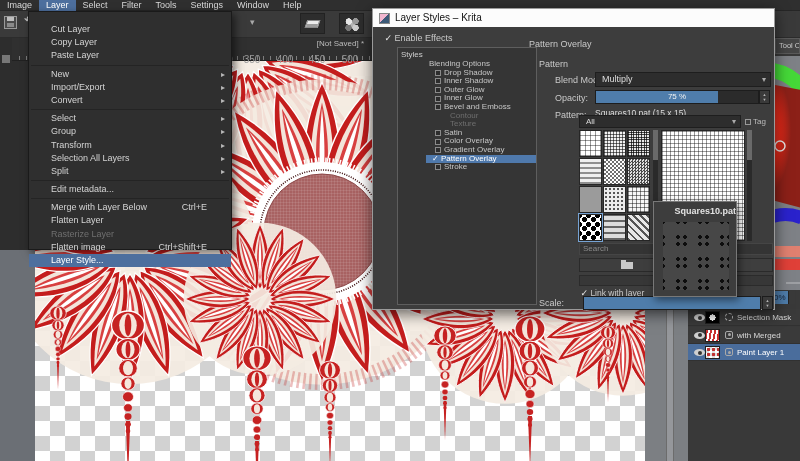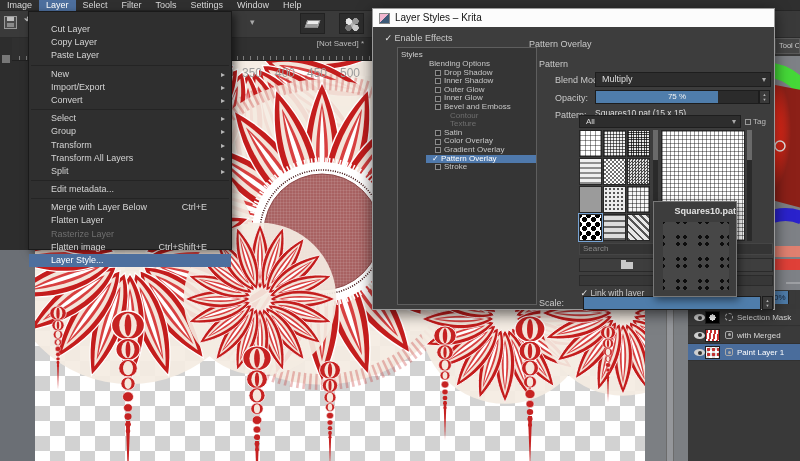--- a/index.html
+++ b/index.html
@@ -27,21 +27,21 @@
      radial-gradient(circle at 30% 30%,#e8e8e8 3px,transparent 3.4px),
      radial-gradient(circle at 72% 28%,#9a9a9a 3px,transparent 3.4px),
      radial-gradient(circle at 28% 72%,#787878 3px,transparent 3.4px),
      radial-gradient(circle at 72% 72%,#cdcdcd 3px,transparent 3.4px),
      radial-gradient(circle at 50% 50%,#b5b5b5 3px,transparent 3.4px);}
   .tabstrip{left:12px;top:38px;width:360px;height:12px;background:#303030;z-index:2;
             font-size:8px;color:#bdbdbd;text-align:right;padding-right:8px;line-height:12px;}
   .ruler{left:12px;top:50px;width:360px;height:11px;background:#2f2f2f;border-bottom:1px solid #212121;z-index:2;
          background-image:repeating-linear-gradient(90deg,#7d7d7d 0 1px,transparent 1px 6.6px);
          background-size:100% 4px;background-position:7px 100%;background-repeat:no-repeat;}
-  .ruler span{position:absolute;top:16px;font-size:12px;color:#9c9c9c;transform:translateX(-50%);}
+  .ruler span{position:absolute;top:4px;font-size:10px;color:#9c9c9c;transform:translateX(-50%);}
 
   
   .left-dark{left:0;top:38px;width:35px;height:212px;background:#2d2d2d;z-index:2;}
   .left-gray{left:0;top:250px;width:35px;height:211px;background:#6b6f75;z-index:2;}
   .dock-glyph{left:2px;top:55px;width:8px;height:8px;background:#777;z-index:2;}
 
   
   .canvas{left:35px;top:61px;width:610px;height:400px;z-index:1;
           background:conic-gradient(#d2d2d2 25%,#fff 0 50%,#d2d2d2 0 75%,#fff 0) 0 0/30px 30px;}
   .surround{left:645px;top:308px;width:43px;height:153px;background:#7c7f83;z-index:1;}
@@ -325,21 +325,21 @@
       <div class="m-row"><span>Copy Layer</span></div>
       <div class="m-row"><span>Paste Layer</span></div>
       <div class="m-sep"></div>
       <div class="m-row"><span>New</span><span class="m-caret">▸</span></div>
       <div class="m-row"><span>Import/Export</span><span class="m-caret">▸</span></div>
       <div class="m-row"><span>Convert</span><span class="m-caret">▸</span></div>
       <div class="m-sep"></div>
       <div class="m-row"><span>Select</span><span class="m-caret">▸</span></div>
       <div class="m-row"><span>Group</span><span class="m-caret">▸</span></div>
       <div class="m-row"><span>Transform</span><span class="m-caret">▸</span></div>
-      <div class="m-row"><span>Transform All Layers</span><span class="m-caret">▸</span></div>
+      <div class="m-row"><span>Selection All Layers</span><span class="m-caret">▸</span></div>
       <div class="m-row"><span>Split</span><span class="m-caret">▸</span></div>
       <div class="m-sep"></div>
       <div class="m-row"><span>Edit metadata...</span></div>
       <div class="m-sep"></div>
       <div class="m-row"><span>Merge with Layer Below</span><span class="m-short">Ctrl+E</span></div>
       <div class="m-row"><span>Flatten Layer</span></div>
       <div class="m-row dis"><span>Rasterize Layer</span></div>
       <div class="m-row"><span>Flatten image</span><span class="m-short">Ctrl+Shift+E</span></div>
       <div class="m-row hl"><span>Layer Style...</span></div>
     </div>

